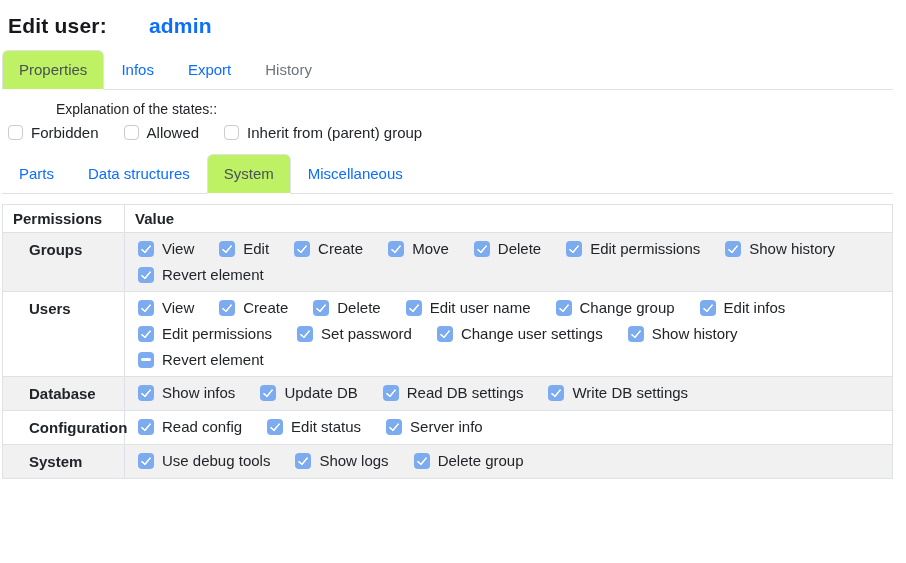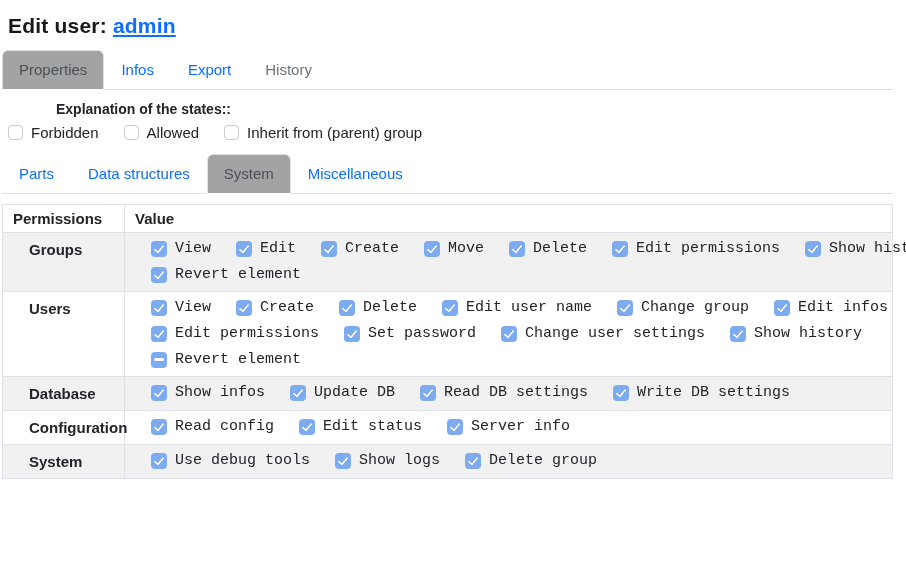--- a/index.html
+++ b/index.html
@@ -15,47 +15,47 @@
   html,body{margin:0;padding:0;background:#fff;}
   body{
     width:906px;height:563px;overflow:hidden;
     font-family:"Liberation Sans","DejaVu Sans",sans-serif;
     color:var(--text);
   }
   .page{padding:0 13px 0 2px;}
   .indent{margin-left:6px;}
 
   h1{font-size:21px;font-weight:700;margin:14px 0 0 6px;color:#16181b;letter-spacing:.2px;}
-  .user-link{color:var(--accent);text-decoration:underline;cursor:pointer;}
+  .user-link{color:var(--accent);cursor:pointer;margin-left:36px;}
 
   ul.nav{display:flex;list-style:none;margin:0;padding:0;align-items:flex-end;}
   .tabs{border-bottom:1px solid var(--border);}
   .nav button{
     font-family:inherit;font-size:15px;background:none;border:none;cursor:pointer;
     padding:8px 16px;color:var(--accent);display:block;line-height:1.45;
   }
   .tabs button{border:1px solid transparent;border-radius:6px 6px 0 0;margin-bottom:-1px;}
-  .tabs button.active{color:var(--active-tab);background:#a3a3a3;border-color:var(--border) var(--border) #fff;}
+  .tabs button.active{color:var(--active-tab);background:#bef264;border-color:var(--border) var(--border) #fff;}
   .tabs button.disabled{color:var(--muted);cursor:default;}
   .pills button{border-radius:6px;}
   .pills button.active{background:var(--accent);color:#fff;}
 
   #tabs-main{margin-top:12px;}
   #tabs-sub{margin-top:16px;}
   .expl{margin-top:11px;}
-  .expl-heading{font-weight:700;font-size:14px;padding-left:48px;}
+  .expl-heading{font-weight:400;font-size:14px;padding-left:48px;}
   .expl-states{display:flex;margin-top:7px;font-size:15px;align-items:center;}
   #tabs-inner{margin-top:13px;}
 
   table{border-collapse:collapse;width:100%;margin-top:10px;font-size:15px;table-layout:fixed;}
   col.c1{width:122px;}
   th,td{border:1px solid var(--border);text-align:left;vertical-align:top;}
   thead th{padding:5px 10px;font-weight:700;background:#fff;}
   tbody th{padding:8px 26px;font-weight:700;}
-  tbody td{padding:3px 26px;font-family:Liberation Mono, monospace;}
+  tbody td{padding:3px 13px;}
   tbody tr:nth-child(odd){background:var(--stripe);}
 
   .cb-line{display:flex;align-items:center;min-height:26px;flex-wrap:nowrap;}
   .cb-item{display:inline-flex;align-items:center;gap:8px;margin-right:25px;cursor:pointer;white-space:nowrap;}
   .cb{width:16px;height:16px;border-radius:4px;background:var(--cb-blue);position:relative;flex:0 0 auto;display:inline-block;}
   .cb.unchecked{background:#fff;border:1px solid #c9cbce;width:15px;height:15px;}
   .cb.checked::after{
     content:"";position:absolute;left:5px;top:2.5px;width:4px;height:8px;
     border:2px solid #fff;border-top:0;border-left:0;transform:rotate(40deg);border-radius:1px;
   }

